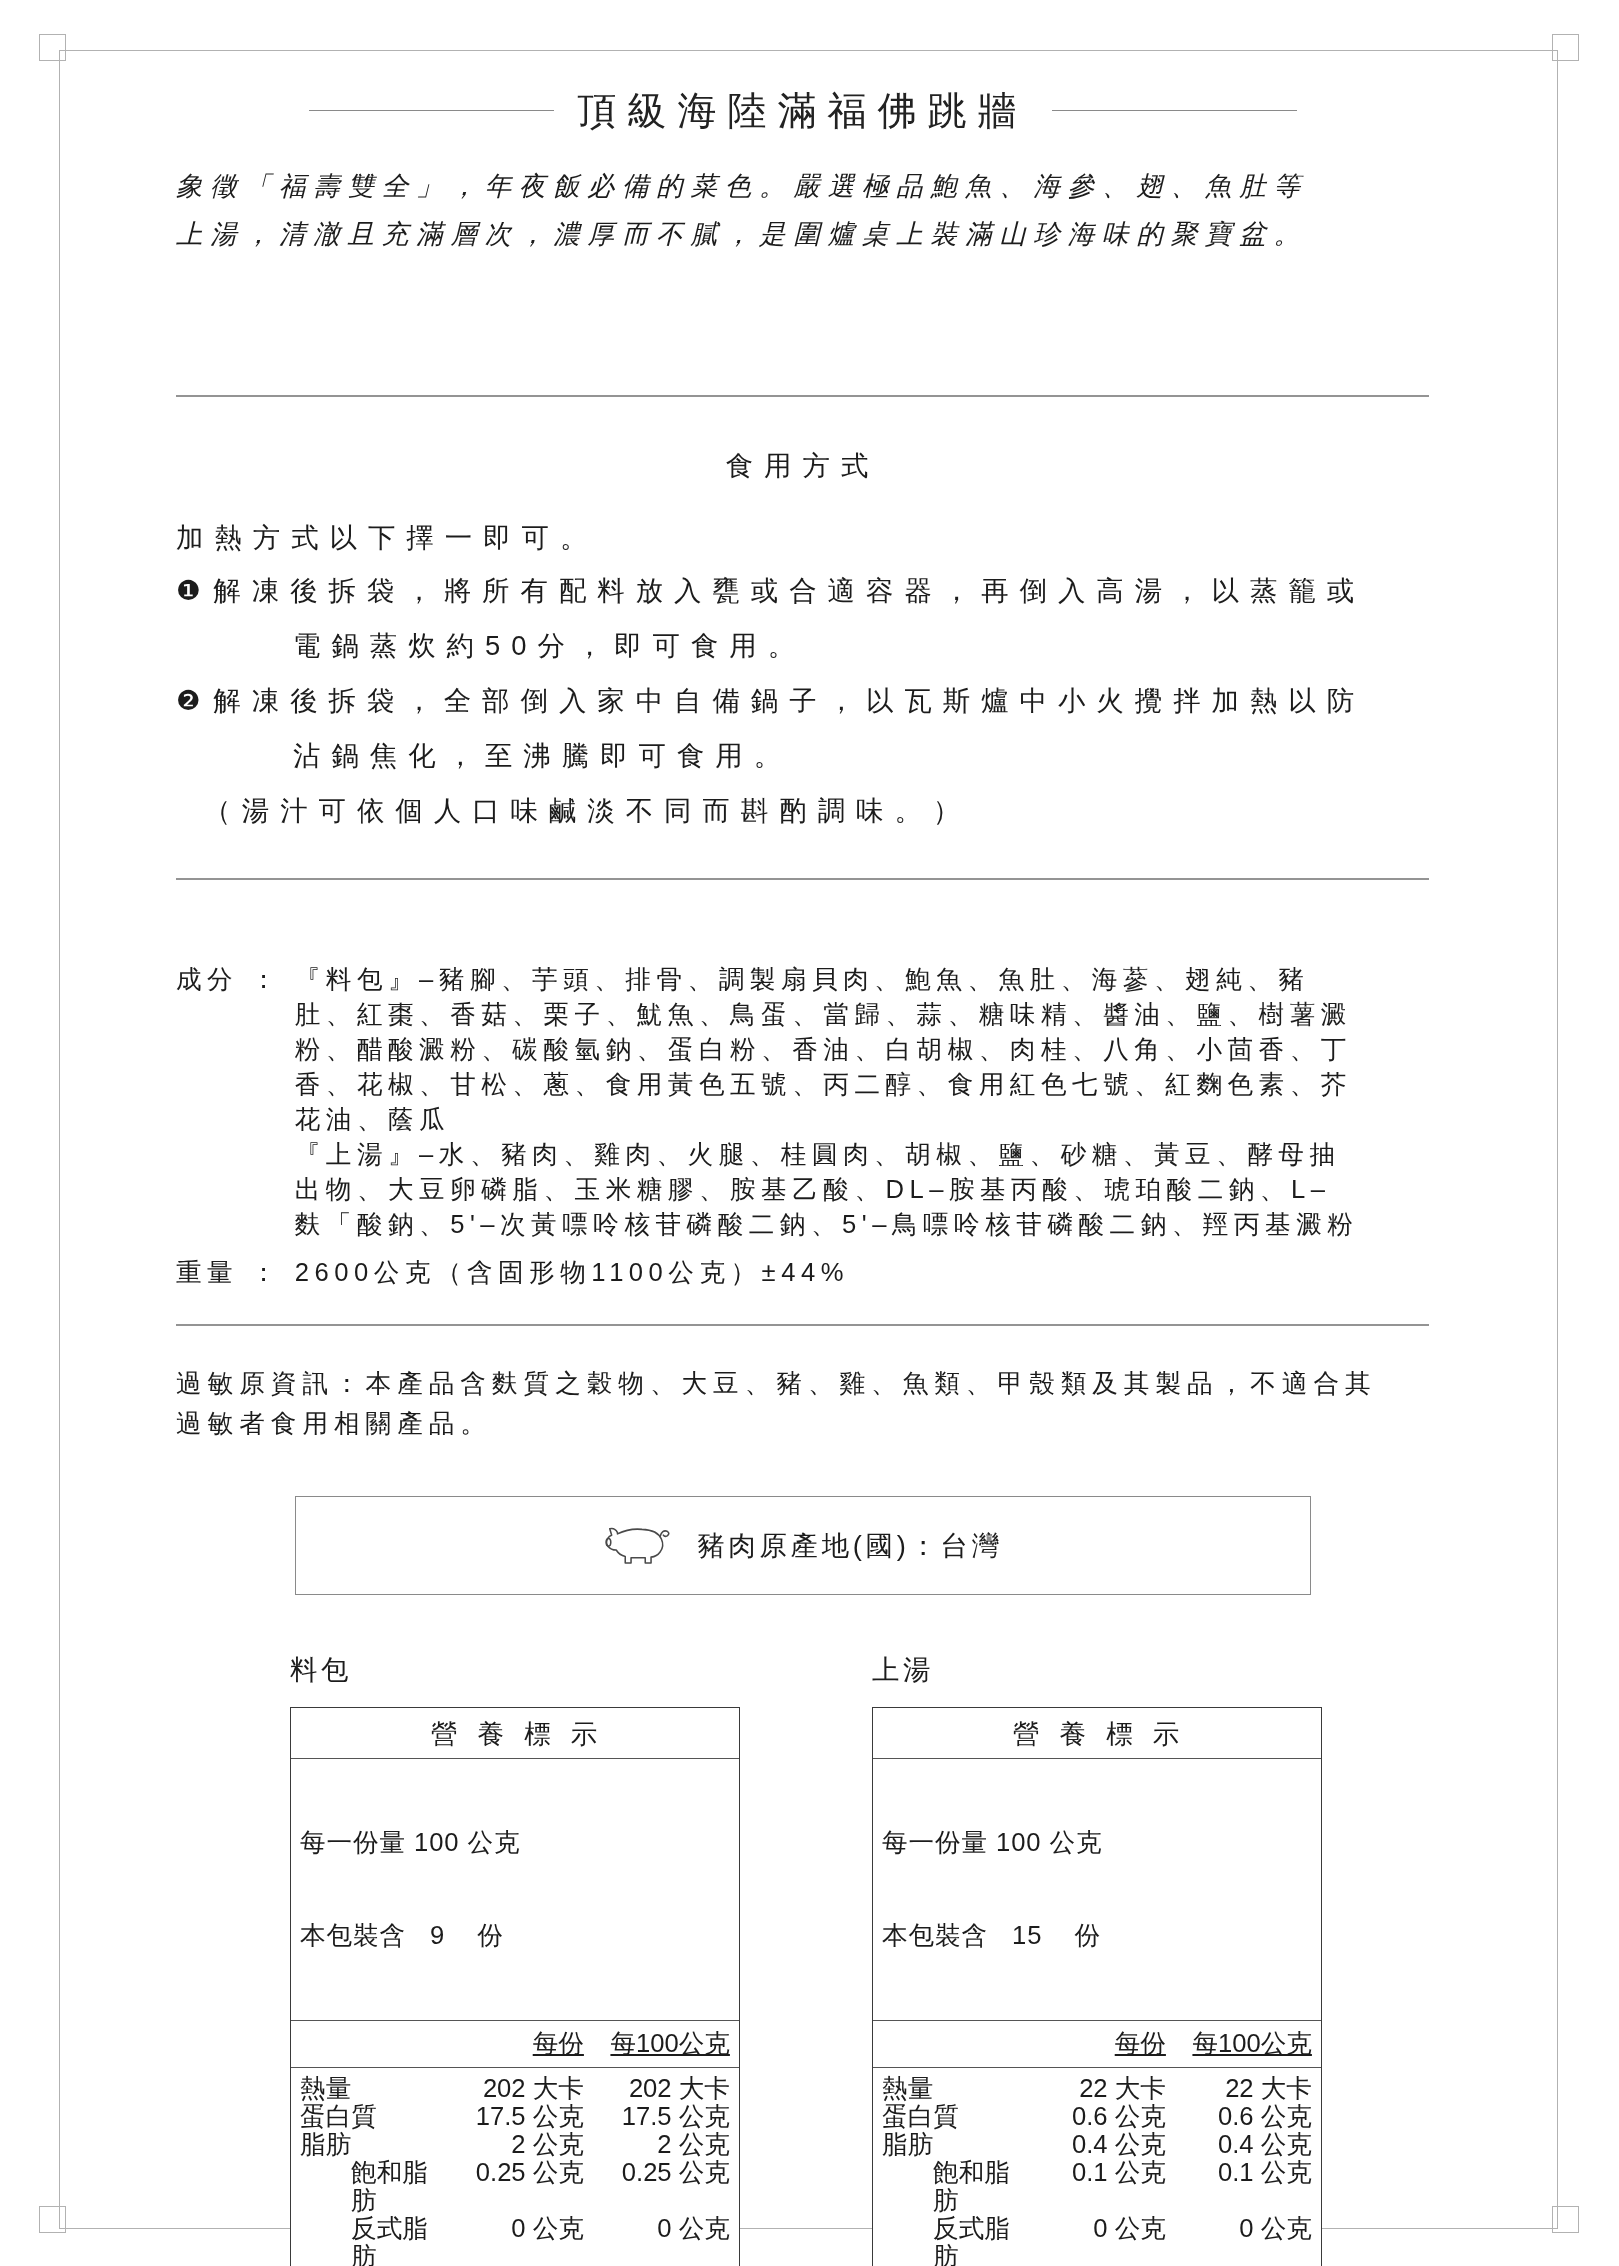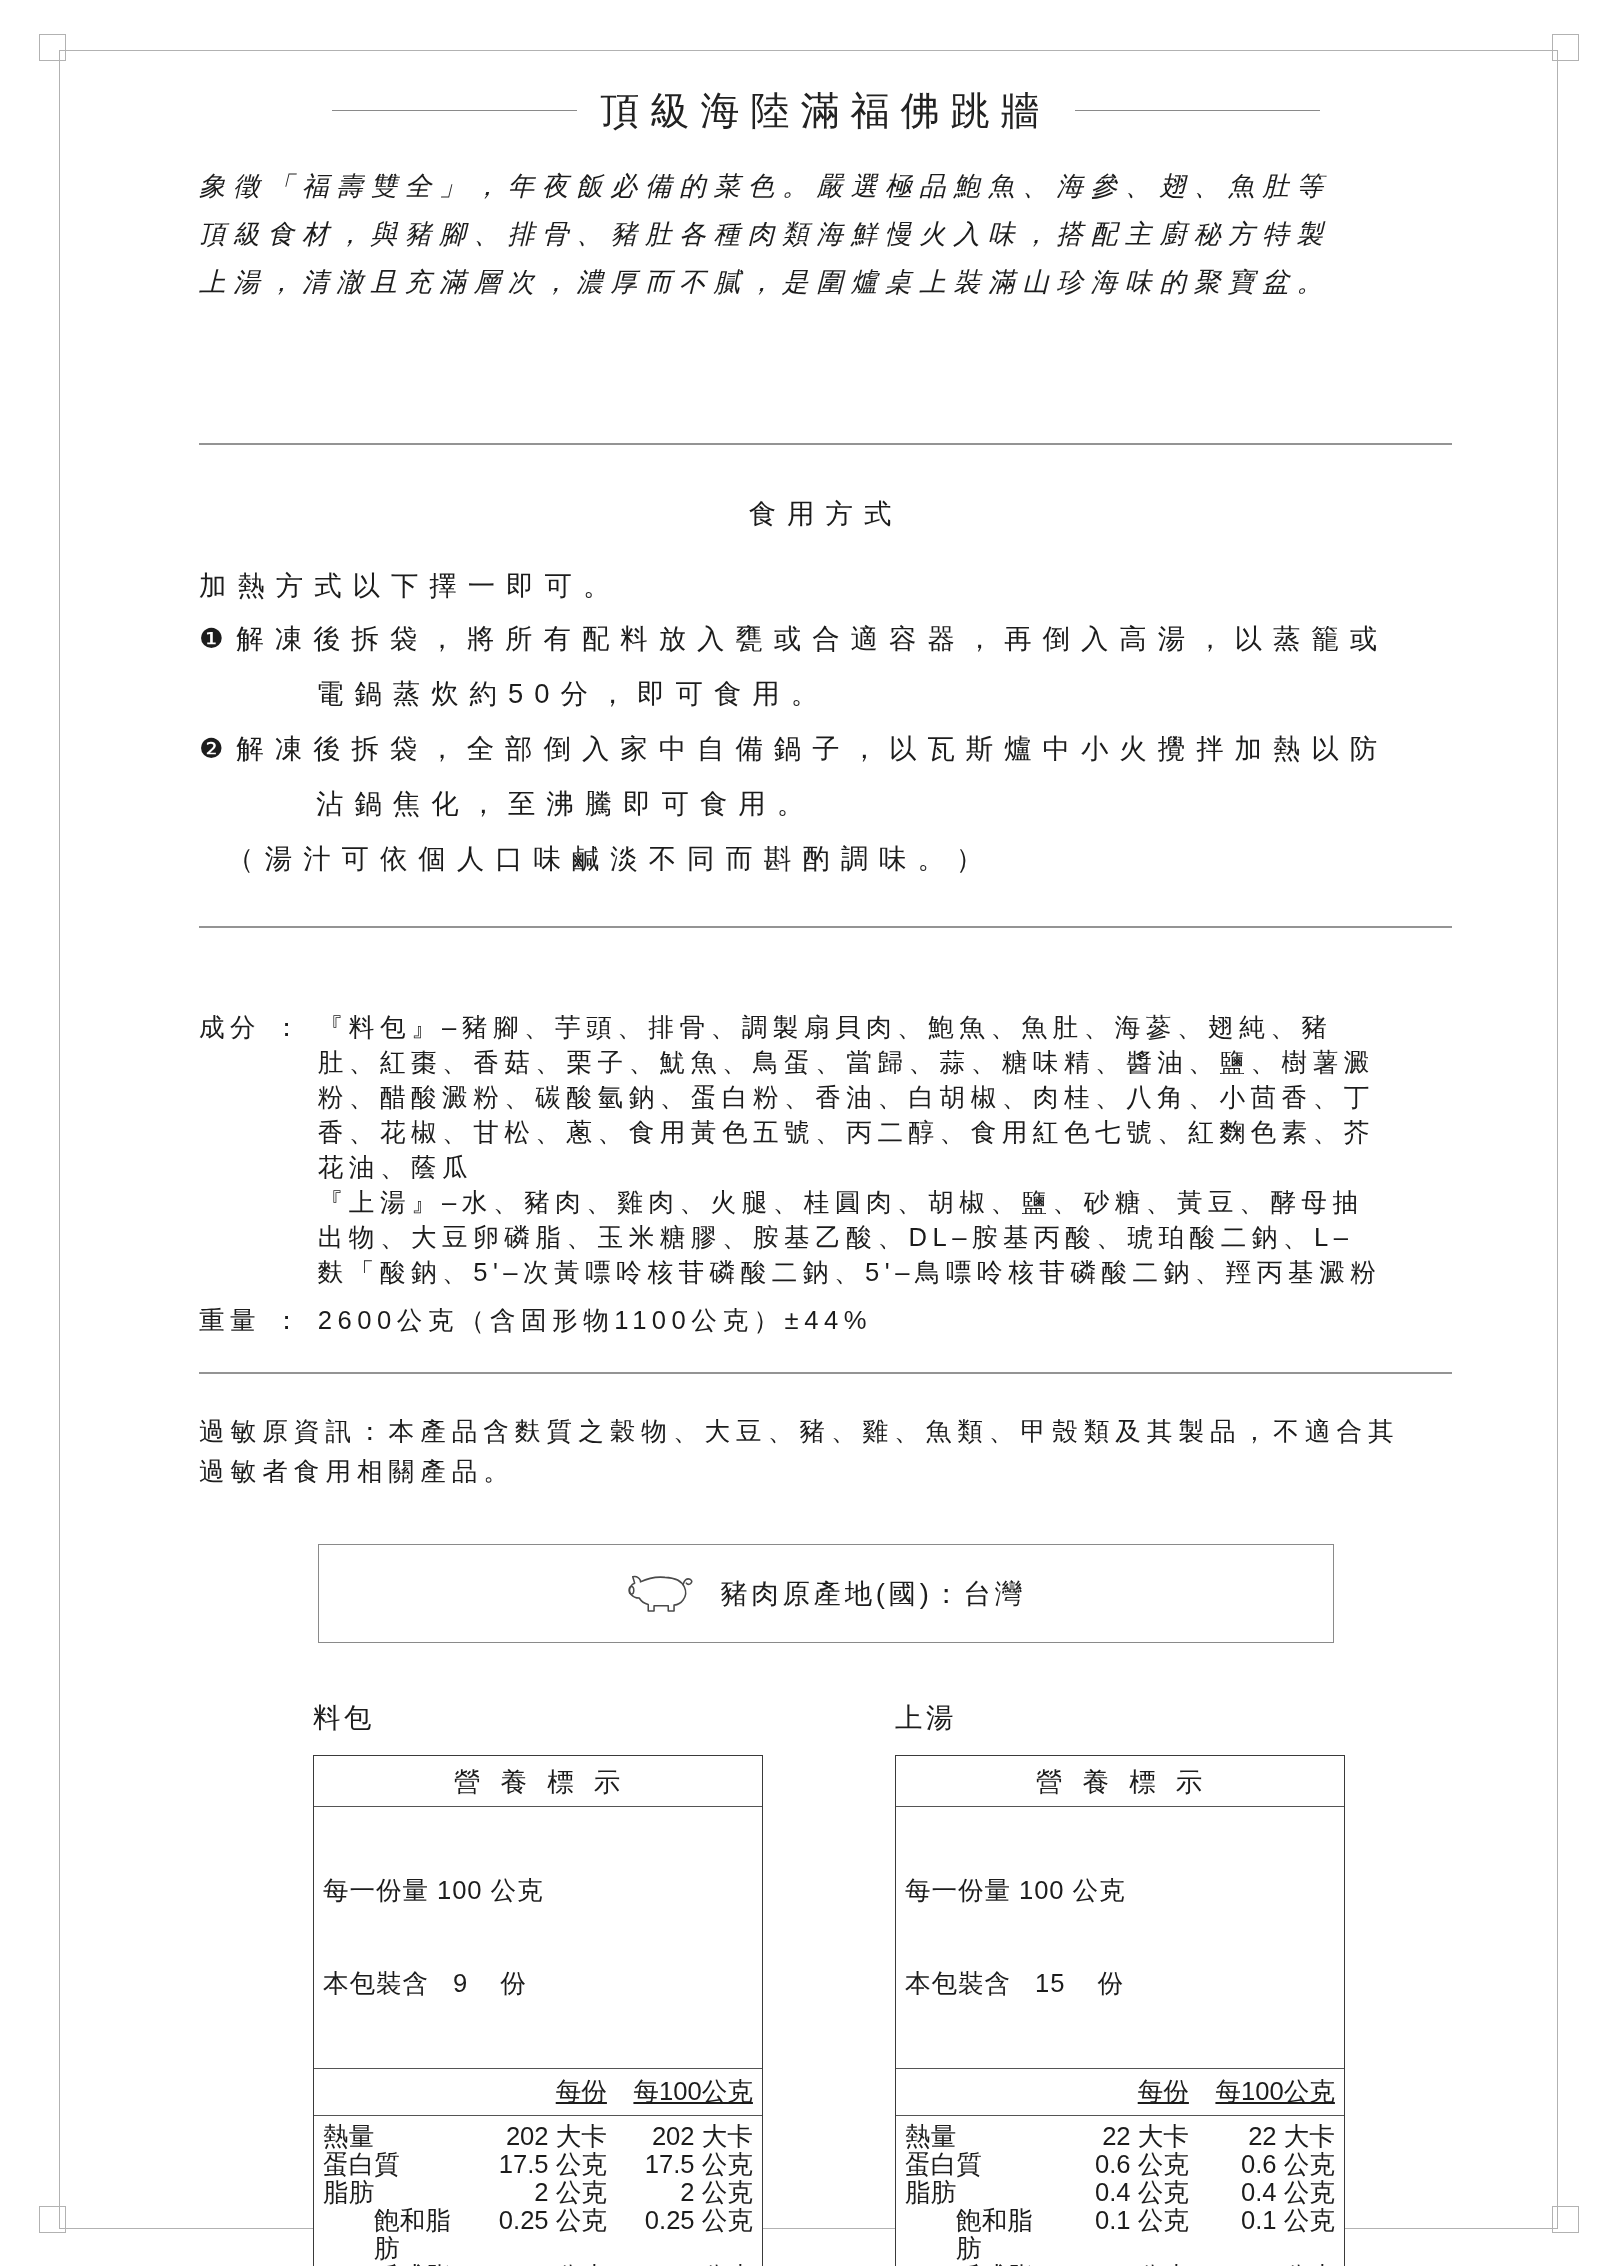--- a/index.html
+++ b/index.html
@@ -15,21 +15,21 @@
   .corner{
     position:absolute;width:27.4px;height:27.4px;border:0.9px solid #b2b2b2;
     box-sizing:border-box;background:transparent;
   }
   .corner.tl{left:39px;top:34px;}
   .corner.tr{left:1552px;top:34px;}
   .corner.bl{left:39px;top:2206px;}
   .corner.br{left:1552px;top:2206px;}
 
   .content{
-    position:absolute;left:76px;top:50px;width:1499px;height:2179px;
+    position:absolute;left:53px;top:50px;width:1499px;height:2179px;
     box-sizing:border-box;padding:0 123px;
   }
 
   .title-row{
     margin-top:33px;height:55px;display:flex;align-items:center;
     justify-content:center;gap:24px;
   }
   .title-line{width:245px;height:1.8px;background:#8a8a8a;}
   .page-title{
     font-size:39px;letter-spacing:11px;color:#222;white-space:nowrap;
@@ -104,21 +104,20 @@
 <div class="content">
 
   <div class="title-row">
     <div class="title-line"></div>
     <div class="page-title">頂級海陸滿福佛跳牆</div>
     <div class="title-line"></div>
   </div>
 
   <div class="intro">
     <div>象徵「福壽雙全」，年夜飯必備的菜色。嚴選極品鮑魚、海參、翅、魚肚等</div>
-    <div>頂級食材，與豬腳、排骨、豬肚各種肉類海鮮慢火入味，搭配主廚秘方特製</div>
     <div>上湯，清澈且充滿層次，濃厚而不膩，是圍爐桌上裝滿山珍海味的聚寶盆。</div>
   </div>
 
   <div class="divider d1"></div>
 
   <div class="usage-heading">食用方式</div>
   <div class="usage-lead">加熱方式以下擇一即可。</div>
 
   <div class="steps">
     <div class="step">

